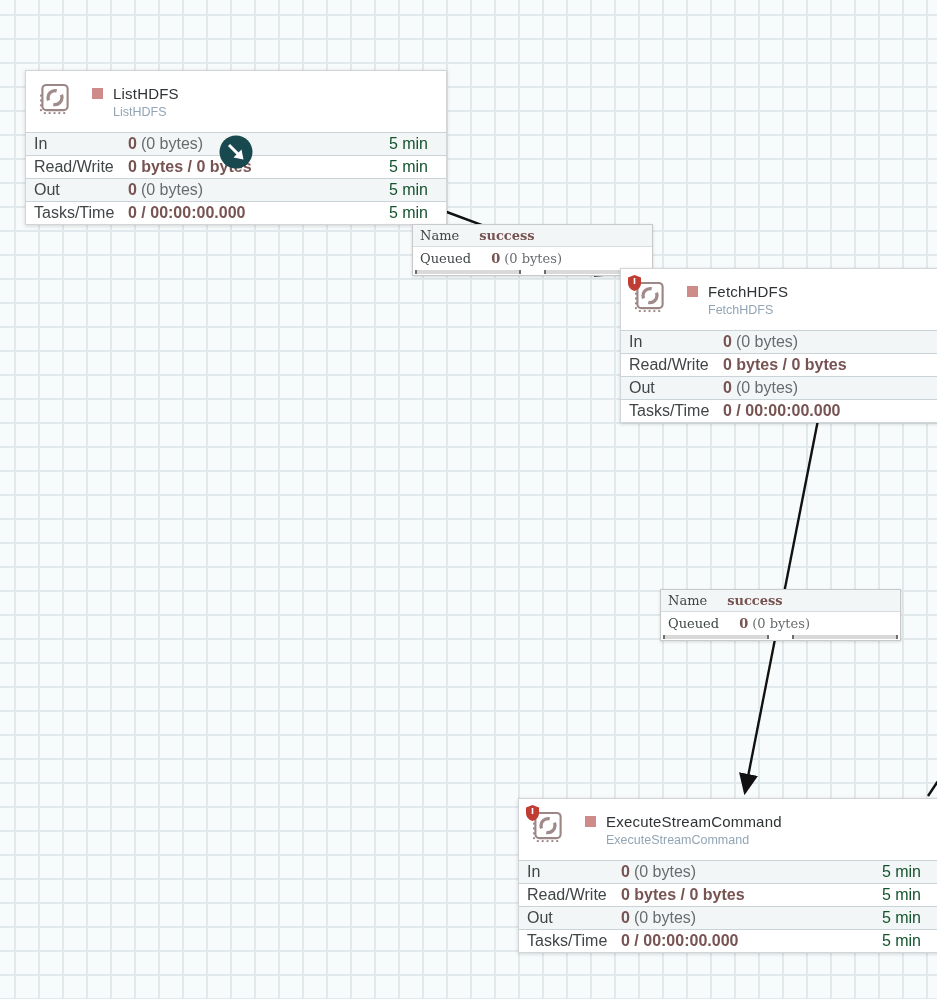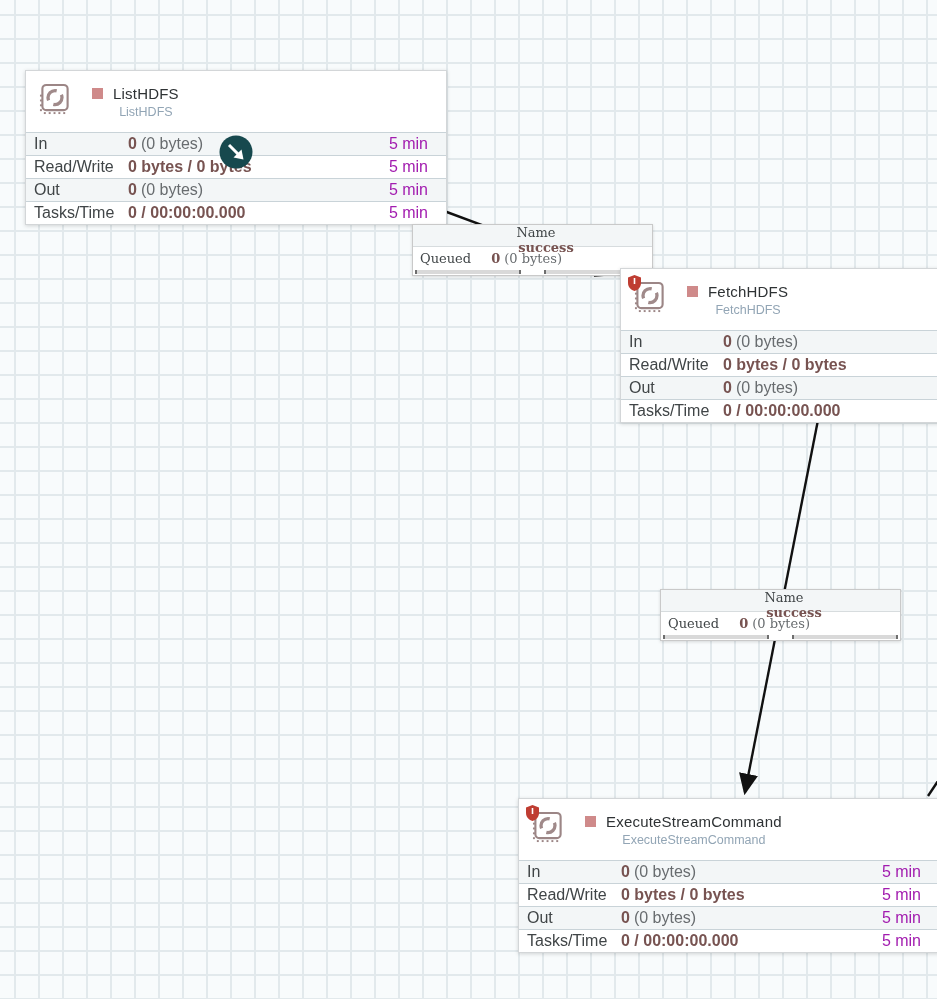--- a/index.html
+++ b/index.html
@@ -15,43 +15,43 @@
   }
   #conn-svg{position:absolute;left:0;top:0;z-index:1;}
   .processor{
     position:absolute;z-index:2;background:#ffffff;
     border:1px solid #d3d6d8;box-shadow:0 1px 4px rgba(0,0,0,.16);
     box-sizing:border-box;
   }
   .proc-header{position:relative;height:61px;}
   .proc-icon{position:absolute;left:13px;top:12px;width:32px;height:33px;}
   .shield-badge{position:absolute;left:7px;top:6px;width:13px;height:16px;z-index:2;}
-  .proc-titles{position:absolute;left:66px;top:14px;text-align:center;}
+  .proc-titles{position:absolute;left:66px;top:14px;}
   .title-row{display:flex;align-items:center;}
   .state-square{width:11px;height:11px;background:#cf8a8a;margin-right:10px;flex:0 0 auto;}
   .proc-title{font-size:15px;color:#2e3234;letter-spacing:.2px;}
   .proc-subtitle{margin-left:21px;margin-top:3px;font-size:12.5px;color:#92a5b5;}
   .stat-row{
     display:flex;align-items:center;height:23px;box-sizing:border-box;
     border-top:1px solid #c9d3d8;
     font-family:Liberation Sans, sans-serif;font-size:16px;color:#404547;
   }
   .stat-row.alt{background:#f3f6f7;}
   .stat-label{width:94px;padding-left:8px;flex:0 0 auto;}
   .stat-value{white-space:nowrap;}
   .stat-value b{color:#775351;font-weight:bold;}
   .stat-extra{color:#686c6f;margin-left:4px;}
-  .stat-window{margin-left:auto;padding-right:18px;color:#a21caf;}
+  .stat-window{margin-left:auto;padding-right:18px;color:#14532d;}
   .conn-label{
     position:absolute;z-index:2;width:241px;background:#ffffff;
     border:1px solid #c9c9c9;box-shadow:0 1px 3px rgba(0,0,0,.14);
     font-family:"DejaVu Serif",serif;font-size:13px;color:#404547;box-sizing:border-box;
   }
   .conn-row{height:22px;display:flex;align-items:center;padding-left:7px;box-sizing:border-box;white-space:nowrap;}
-  .conn-row.name{background:#f3f6f7;border-bottom:1px solid #d7dcde;flex-direction:column;}
+  .conn-row.name{background:#f3f6f7;border-bottom:1px solid #d7dcde;}
   .conn-row b{color:#775351;font-weight:bold;margin-left:20px;}
   .conn-name-val{margin-left:10px;}
   .conn-q-val{margin-left:8px;}
   .conn-extra{color:#686c6f;margin-left:4px;}
   .conn-strip{position:relative;height:6px;}
   .pct-bar{
     position:absolute;top:1px;height:4px;background:#d9d9d9;
     border-left:2px solid #6e6e6e;border-right:2px solid #6e6e6e;box-sizing:border-box;
   }
   .drag-icon{position:absolute;z-index:3;width:34px;height:34px;}

